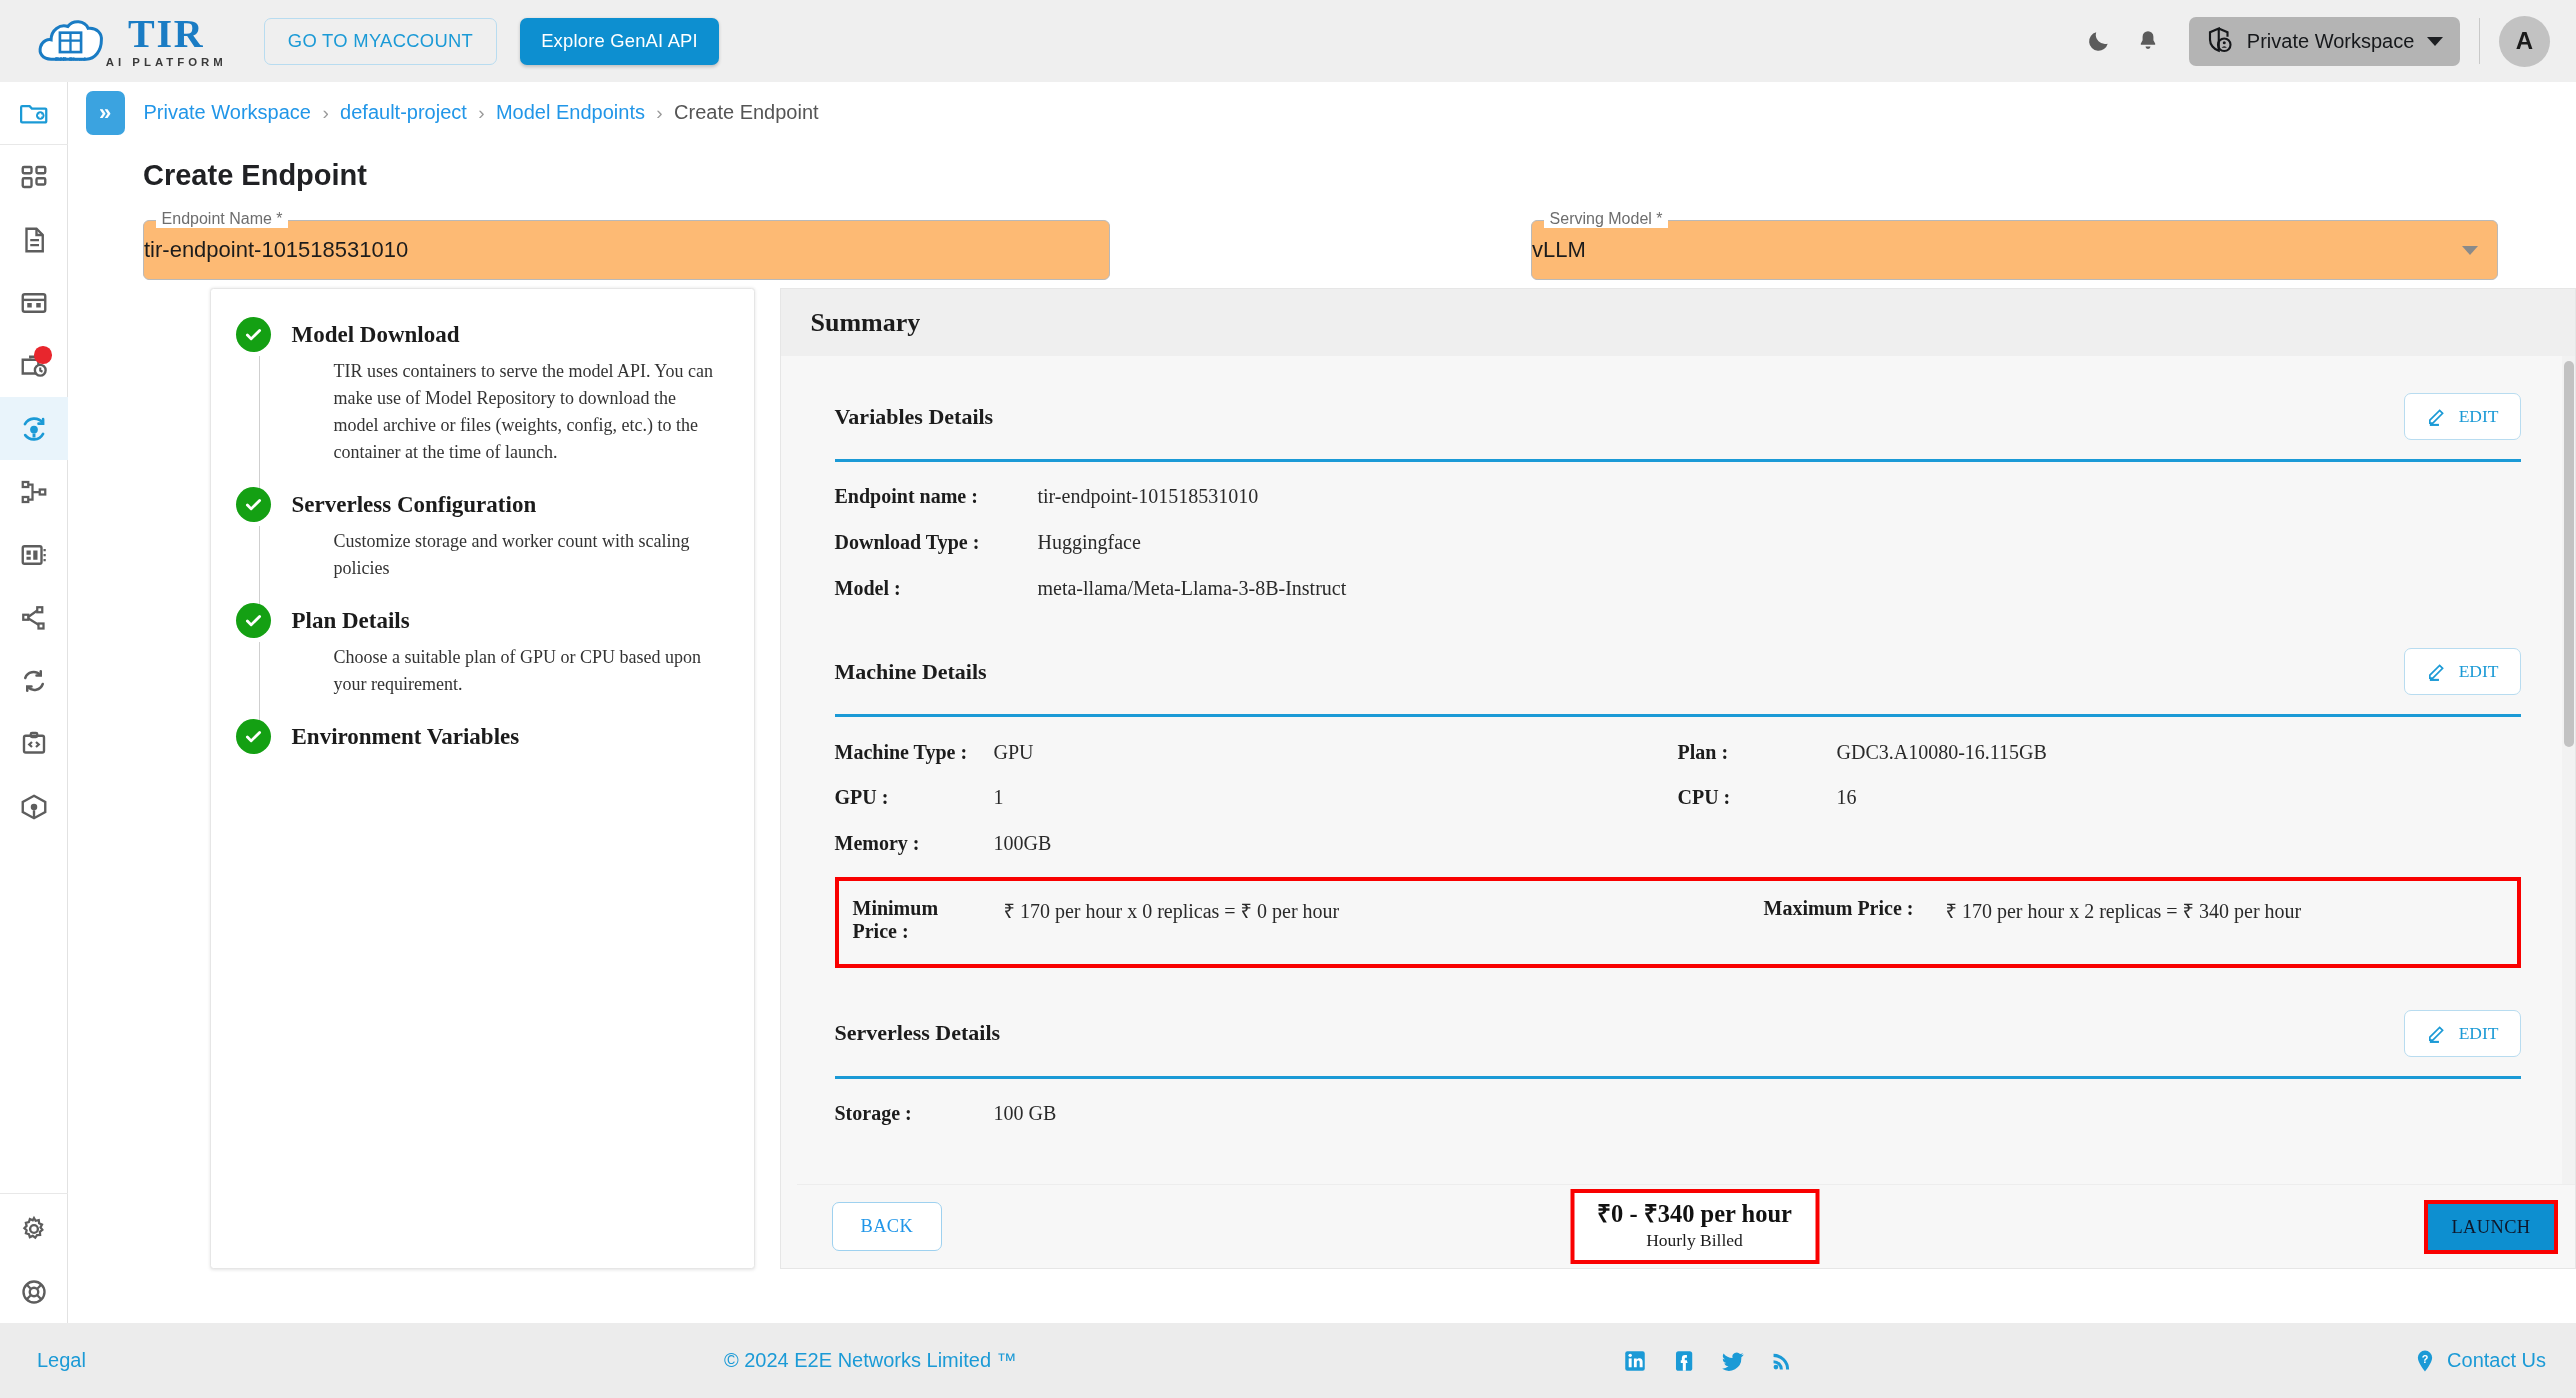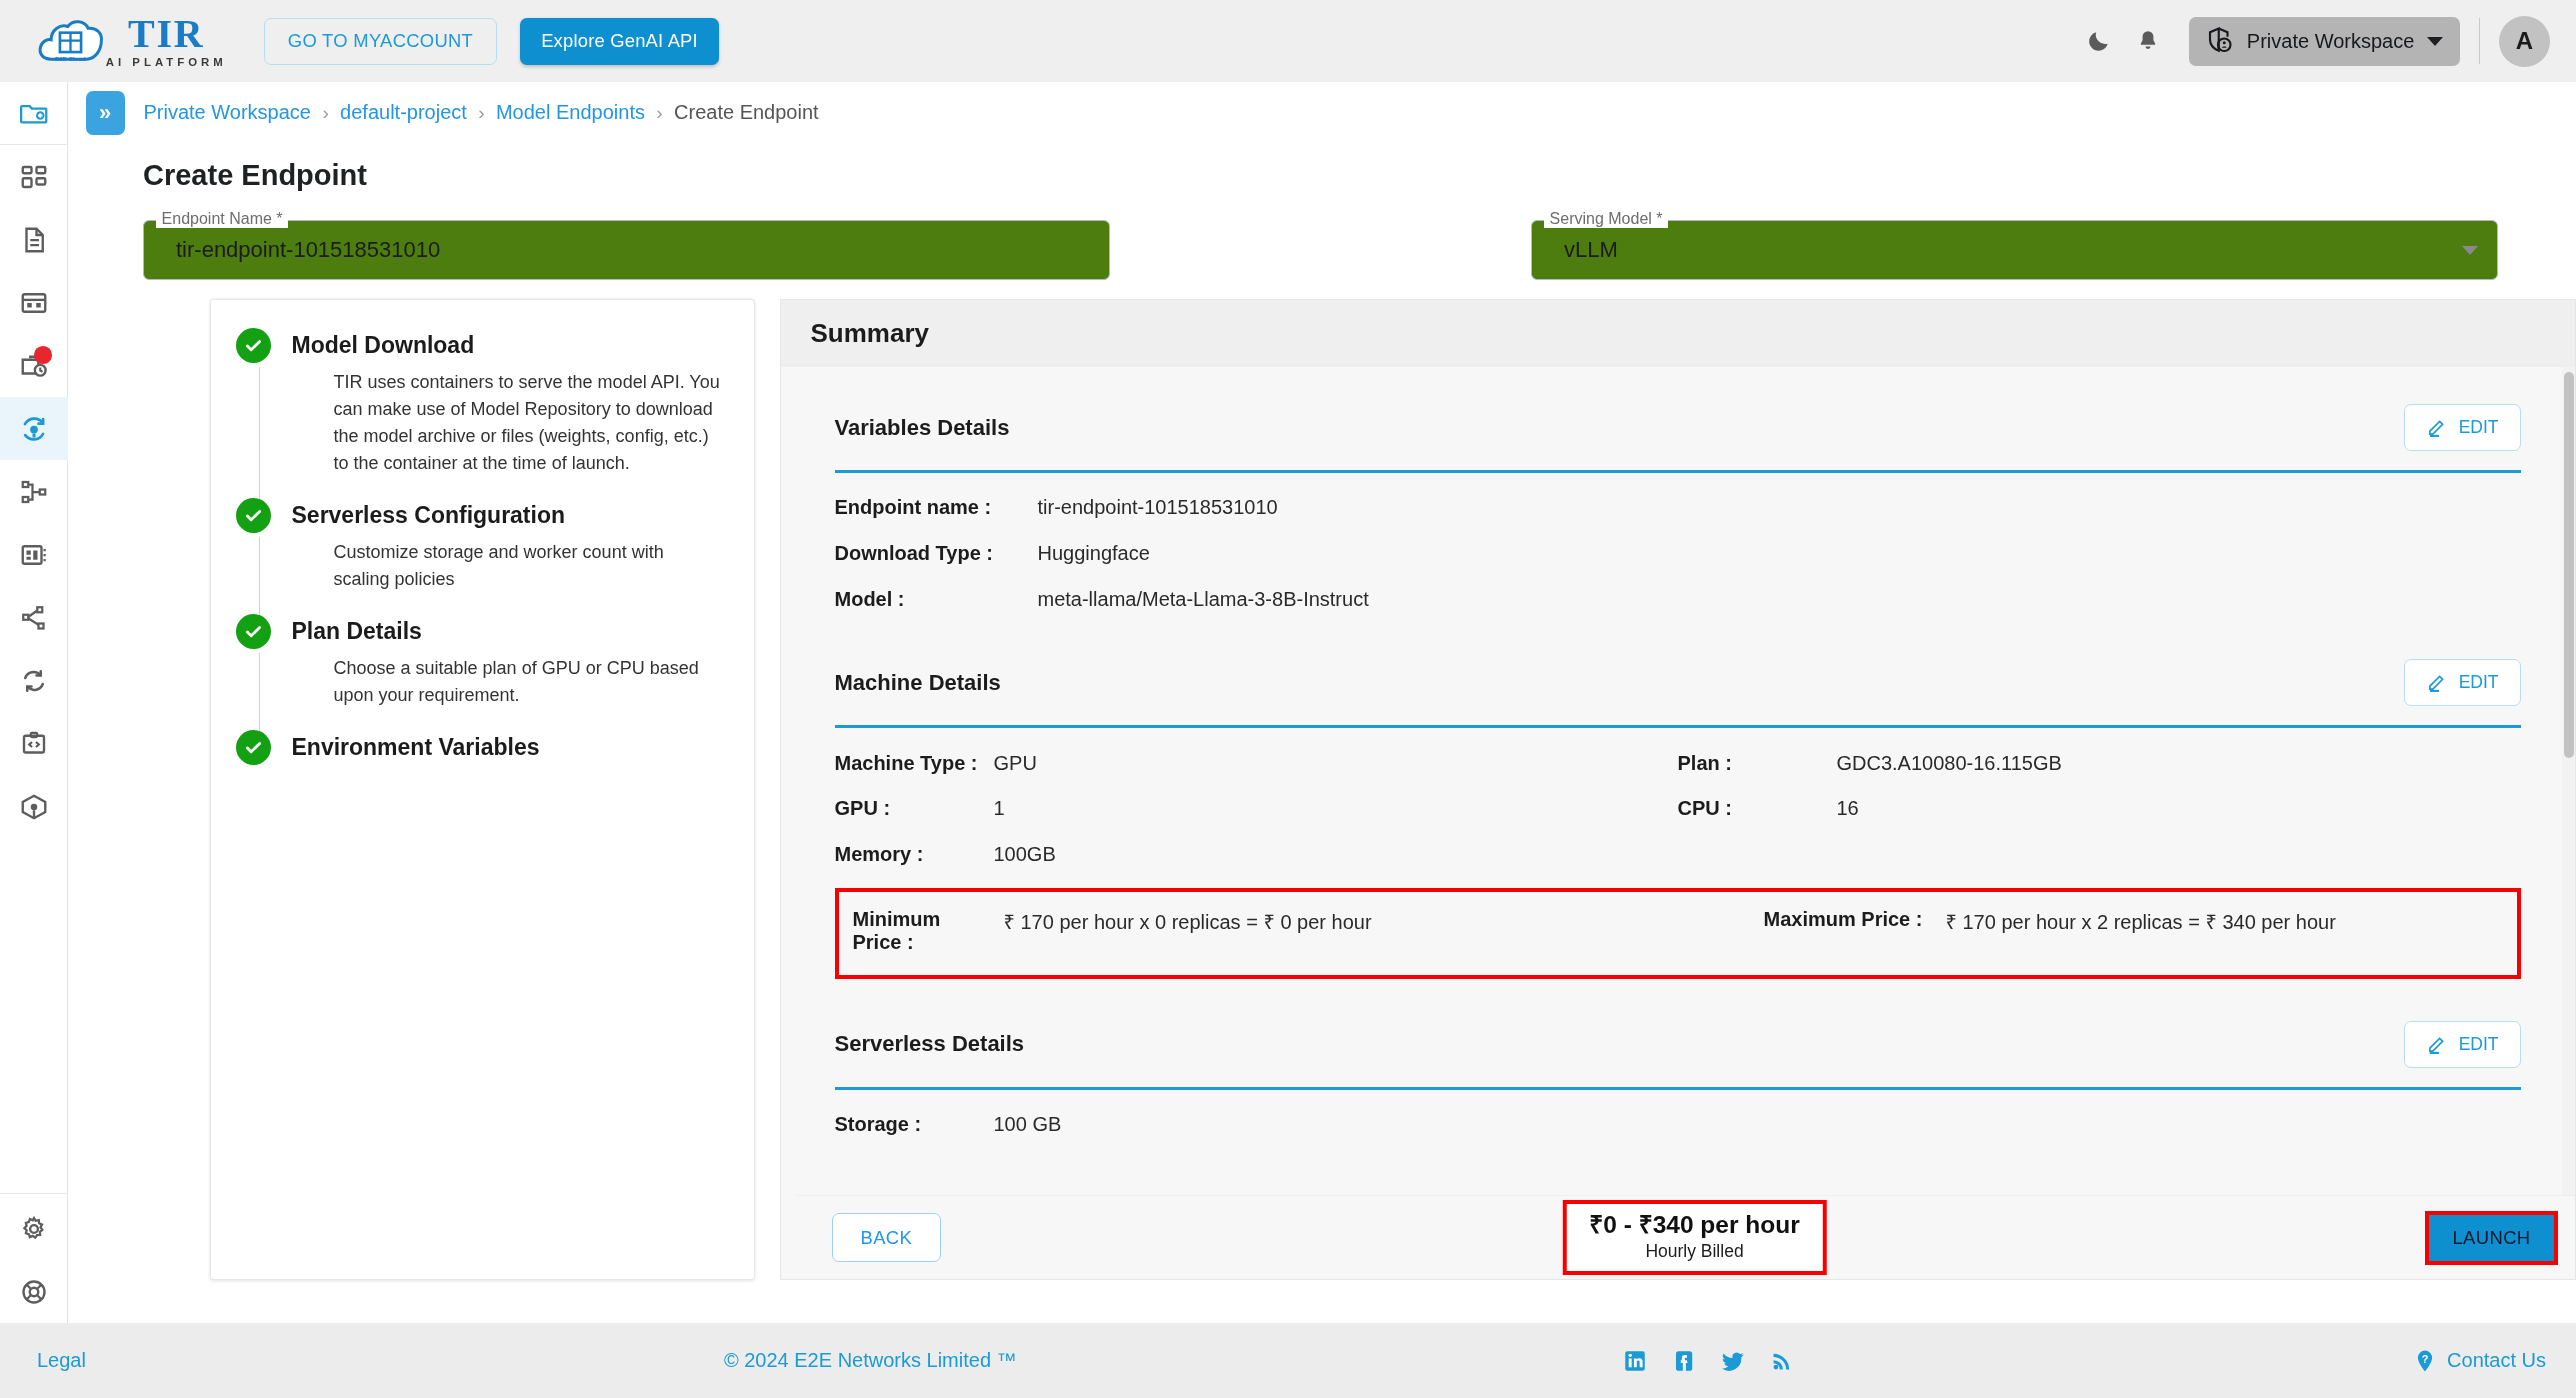--- a/index.html
+++ b/index.html
@@ -119,37 +119,37 @@
   .page-title {
     font-size: 29px; font-weight: 700; color: #202124;
     margin: 16px 0 0 75px;
   }
 
   .form-row {
     display: flex; margin: 28px 0 0 75px; gap: 0;
   }
   .field {
     position: relative; height: 60px; border: 0.9px solid #b9b9b9; border-radius: 6.1px;
-    display: flex; align-items: center; padding: 0 32px; background: #4d7c0f;
+    display: flex; align-items: center; padding: 0 0; background: #fdba74;
   }
   .field-label {
     position: absolute; top: -11.4px; left: 12.3px; padding: 0 5.3px;
     background: #fff; color: #6d6d6d; font-size: 16px;
   }
   .field-val { font-size: 22px; color: #1c1c1c; }
   #endpoint-name-field { width: 967px; }
   #serving-model-field { width: 967px; margin-left: 421px; }
   .select-caret {
     position: absolute; right: 19px;
     width: 0; height: 0;
     border-left: 8px solid transparent; border-right: 8px solid transparent;
     border-top: 9.6px solid #8a8a8a;
   }
 
-  .main-cols { display: flex; margin: 19px 0 0 0; padding-left: 142px; }
+  .main-cols { display: flex; margin: 8px 0 0 0; padding-left: 142px; font-family: Liberation Serif, serif; }
 
   
   .stepper {
     width: 545px; height: 981px; background: #fff;
     border: 0.9px solid #e6e6e6; border-radius: 3.5px;
     box-shadow: 0 0.9px 3.5px rgba(0,0,0,.11);
     padding: 28px 30px 0 24.5px; position: relative;
   }
   .step { display: flex; position: relative; }
   .step-rail {

